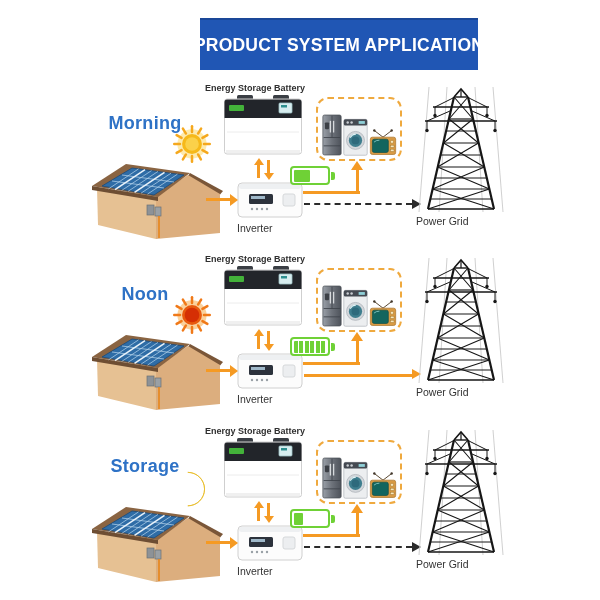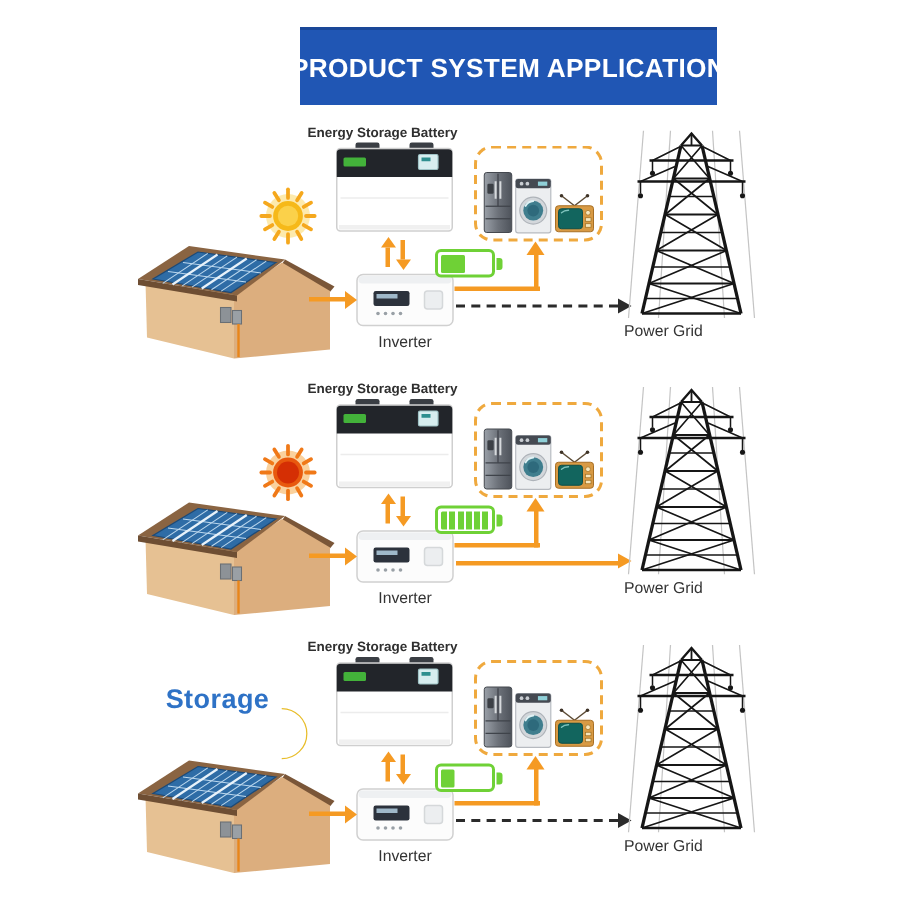--- a/index.html
+++ b/index.html
@@ -40,21 +40,21 @@
   .updown{position:absolute;left:256px;top:82px;width:18px;height:20px;}
   .flow-v{position:absolute;width:3px;background:#f59a23;}
   .flow-up{left:1px;top:6px;height:13px;}
   .flow-up::after{content:"";position:absolute;top:-7px;left:-3.5px;
     border-left:5px solid transparent;border-right:5px solid transparent;border-bottom:7px solid #f59a23;}
   .flow-down{left:11px;top:1px;height:13px;}
   .flow-down::after{content:"";position:absolute;bottom:-7px;left:-3.5px;
     border-left:5px solid transparent;border-right:5px solid transparent;border-top:7px solid #f59a23;}
 
   .inverter{position:absolute;left:237px;top:103px;width:66px;height:40px;}
-  .inverter-label{position:absolute;left:237px;top:145px;width:66px;text-align:center;font-size:10.5px;color:#333;}
+  .inverter-label{position:absolute;left:237px;top:145px;width:66px;text-align:left;font-size:10.5px;color:#333;}
 
   .charge{
     position:absolute;left:290px;top:89px;width:33px;height:12px;
     border:2.5px solid #6fd136;border-radius:4px;padding:1.5px;background:#fff;
   }
   .charge::after{content:"";position:absolute;right:-6.5px;top:50%;margin-top:-4px;
     width:4px;height:8px;background:#6fd136;border-radius:0 2px 2px 0;}
   .charge-fill{height:100%;background:#6fd136;border-radius:1px;}
   .row--noon .charge-fill{background:repeating-linear-gradient(90deg,#6fd136 0 4px,#ffffff 4px 5.5px);}
 
@@ -273,20 +273,21 @@
   </defs>
 </svg>
 
 <div class="stage">
 
   <div class="banner">
     <span>PRODUCT SYSTEM APPLICATION</span>
   </div>
 
   <section class="row row--morning">
+    <div class="period">Morning</div>
     <div class="sky">
       <svg width="46" height="46">
           <use href="#sym-sun-y"></use>
         </svg>
     </div>
     <div class="house">
       <svg width="146" height="106">
           <use href="#sym-house"></use>
         </svg>
     </div>
@@ -327,20 +328,21 @@
     </div>
     <div class="tower">
       <svg width="90" height="125">
           <use href="#sym-tower"></use>
         </svg>
     </div>
     <div class="grid-label">Power Grid</div>
   </section>
 
   <section class="row row--noon">
+    <div class="period">Noon</div>
     <div class="sky">
       <svg width="46" height="46">
           <use href="#sym-sun-r"></use>
         </svg>
     </div>
     <div class="house">
       <svg width="146" height="106">
           <use href="#sym-house"></use>
         </svg>
     </div>

